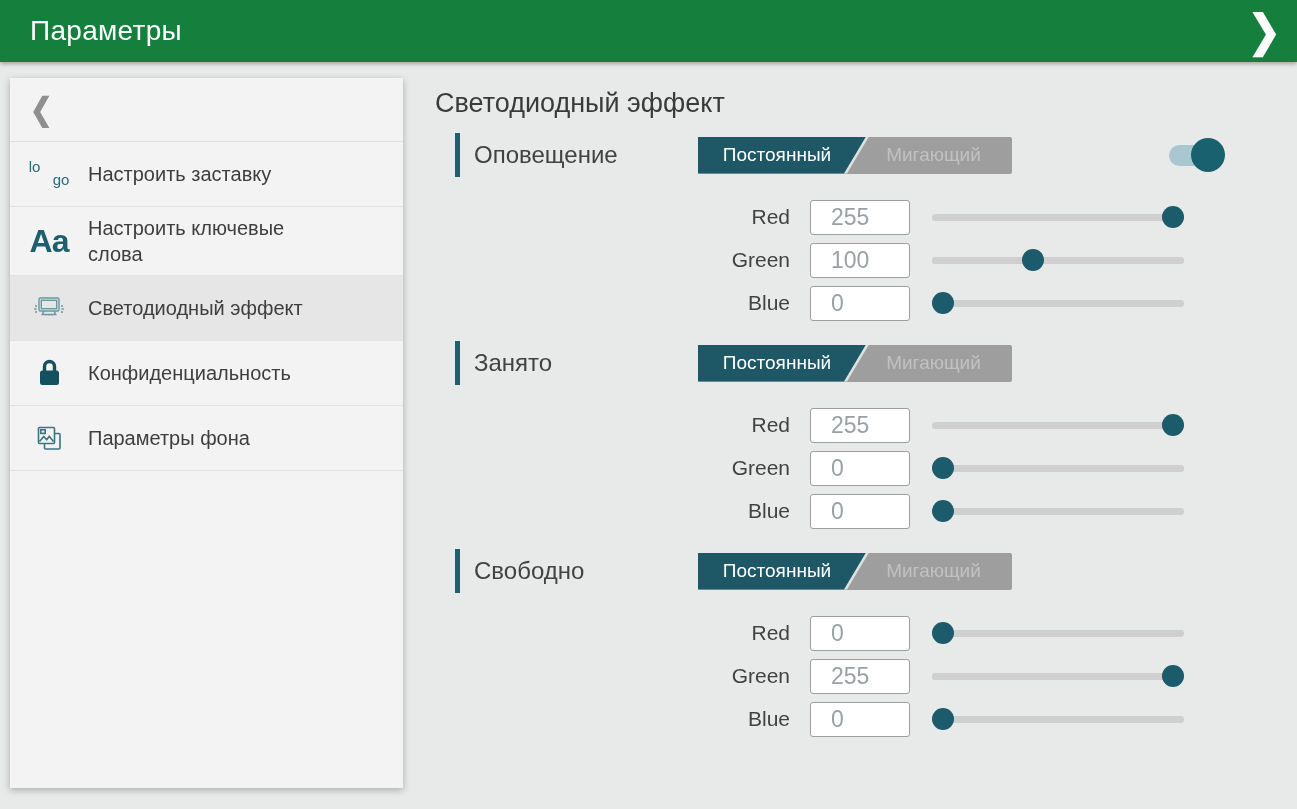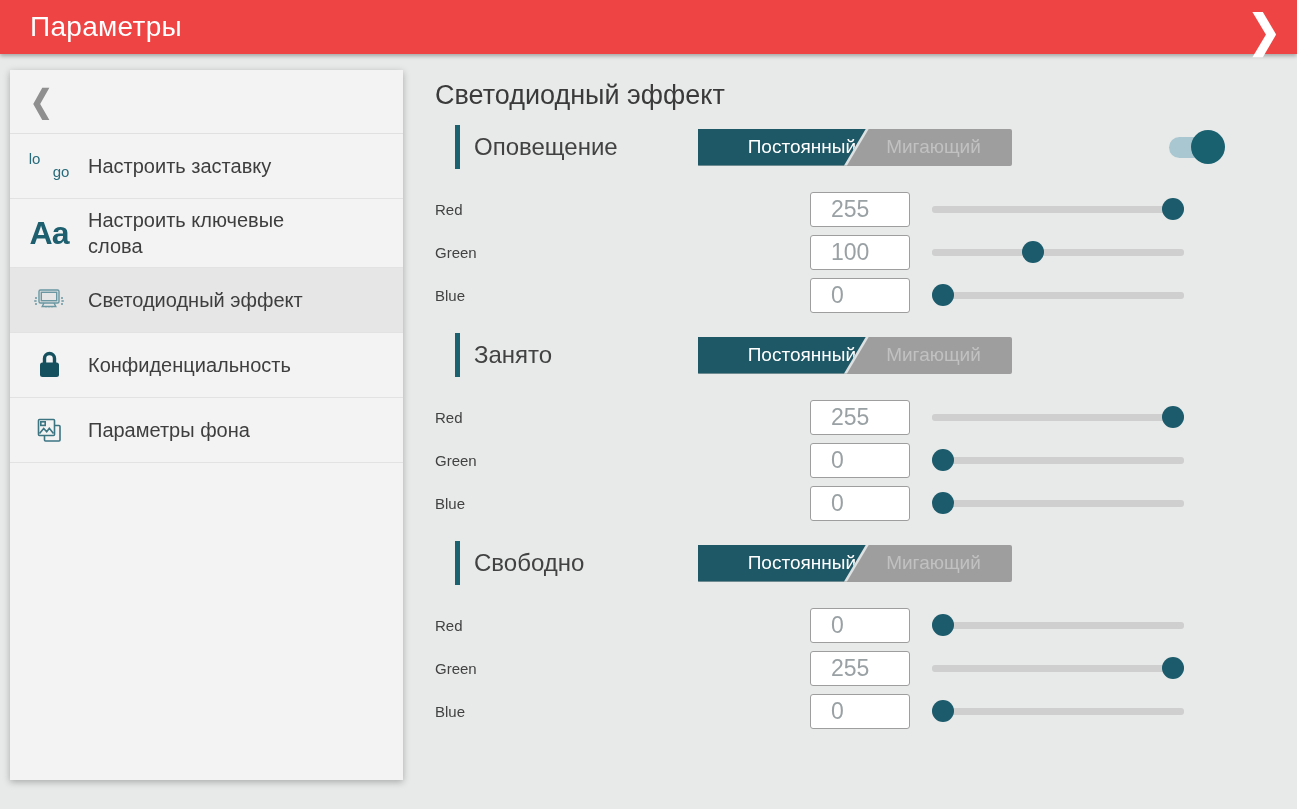--- a/index.html
+++ b/index.html
@@ -1,20 +1,20 @@
 <!DOCTYPE html>
 <html><head>
 <meta charset="utf-8">
 <style>
   * { margin:0; padding:0; box-sizing:border-box; }
   html,body { width:1297px; height:809px; overflow:hidden;
     font-family:"Liberation Sans", sans-serif; background:#e8eaea; }
 
   
-  .appbar { position:relative; height:54px; background:#ef4444;
+  .appbar { position:relative; height:62px; background:#15803d;
     display:flex; align-items:center; box-shadow:0 2px 4px rgba(0,0,0,.3); z-index:5; }
   .appbar-title { color:#fff; font-size:28px; padding-left:30px; letter-spacing:.3px; }
   .appbar-forward { position:absolute; right:16px; top:8px; color:#fff;
     font-size:40px; font-weight:bold; transform:scaleY(1.1); cursor:pointer; }
 
   
   .content { position:relative; height:740px; }
 
   
   .sidebar { position:absolute; left:10px; top:16px; width:393px; height:710px;
@@ -41,33 +41,33 @@
   .section-name { font-size:24px; color:#424242; margin-left:14px; flex:0 0 224px; }
 
   .segmented { position:relative; width:314px; height:37px; background:#9e9e9e; border-radius:2px; }
   .seg-blink { position:absolute; right:0; top:0; width:50%; height:100%;
     display:flex; align-items:center; justify-content:center;
     color:#c1c1c1; font-size:19px; cursor:pointer; }
   .seg-gap { position:absolute; left:0; top:0; width:calc(50% + 14px); height:100%;
     background:#dde1e1; clip-path:polygon(0 0,100% 0,calc(100% - 22px) 100%,0 100%); }
   .seg-solid { position:absolute; left:0; top:0; width:calc(50% + 11px); height:100%;
     background:#1e5765; clip-path:polygon(0 0,100% 0,calc(100% - 22px) 100%,0 100%);
-    display:flex; align-items:center; justify-content:flex-end;
+    display:flex; align-items:center; justify-content:center;
     color:#fff; font-size:19px; cursor:pointer; }
   .seg-solid span { margin-right:10px; }
 
   .switch { position:relative; width:56px; height:34px; margin-left:auto; margin-right:72px; cursor:pointer; }
   .switch-track { position:absolute; left:0; top:7px; width:44px; height:21px;
     border-radius:11px; background:#a9c7d1; }
   .switch-thumb { position:absolute; right:0; top:0; width:34px; height:34px;
     border-radius:50%; background:#19616f; }
 
   .rows { margin-top:18px; }
   .rgb-row { display:flex; align-items:center; height:40px; margin-bottom:3px; }
-  .rgb-label { width:355px; font-size:15px; color:#424242; }
+  .rgb-label { width:355px; text-align:right; font-size:21px; color:#424242; }
   .rgb-input { margin-left:20px; width:100px; height:35px; background:#fff;
     border:1px solid #9e9e9e; border-radius:3px; font-size:23px; color:#9aa1a4;
     padding-left:20px; font-family:"Liberation Sans", sans-serif; }
   .slider { position:relative; margin-left:22px; width:252px; height:22px; cursor:pointer; }
   .slider-track { position:absolute; left:0; right:0; top:8px; height:7px;
     background:#cfcfcf; border-radius:3px; }
   .slider-thumb { position:absolute; top:0; width:22px; height:22px;
     border-radius:50%; background:#1b5b6b; }
 </style>
 </head>

